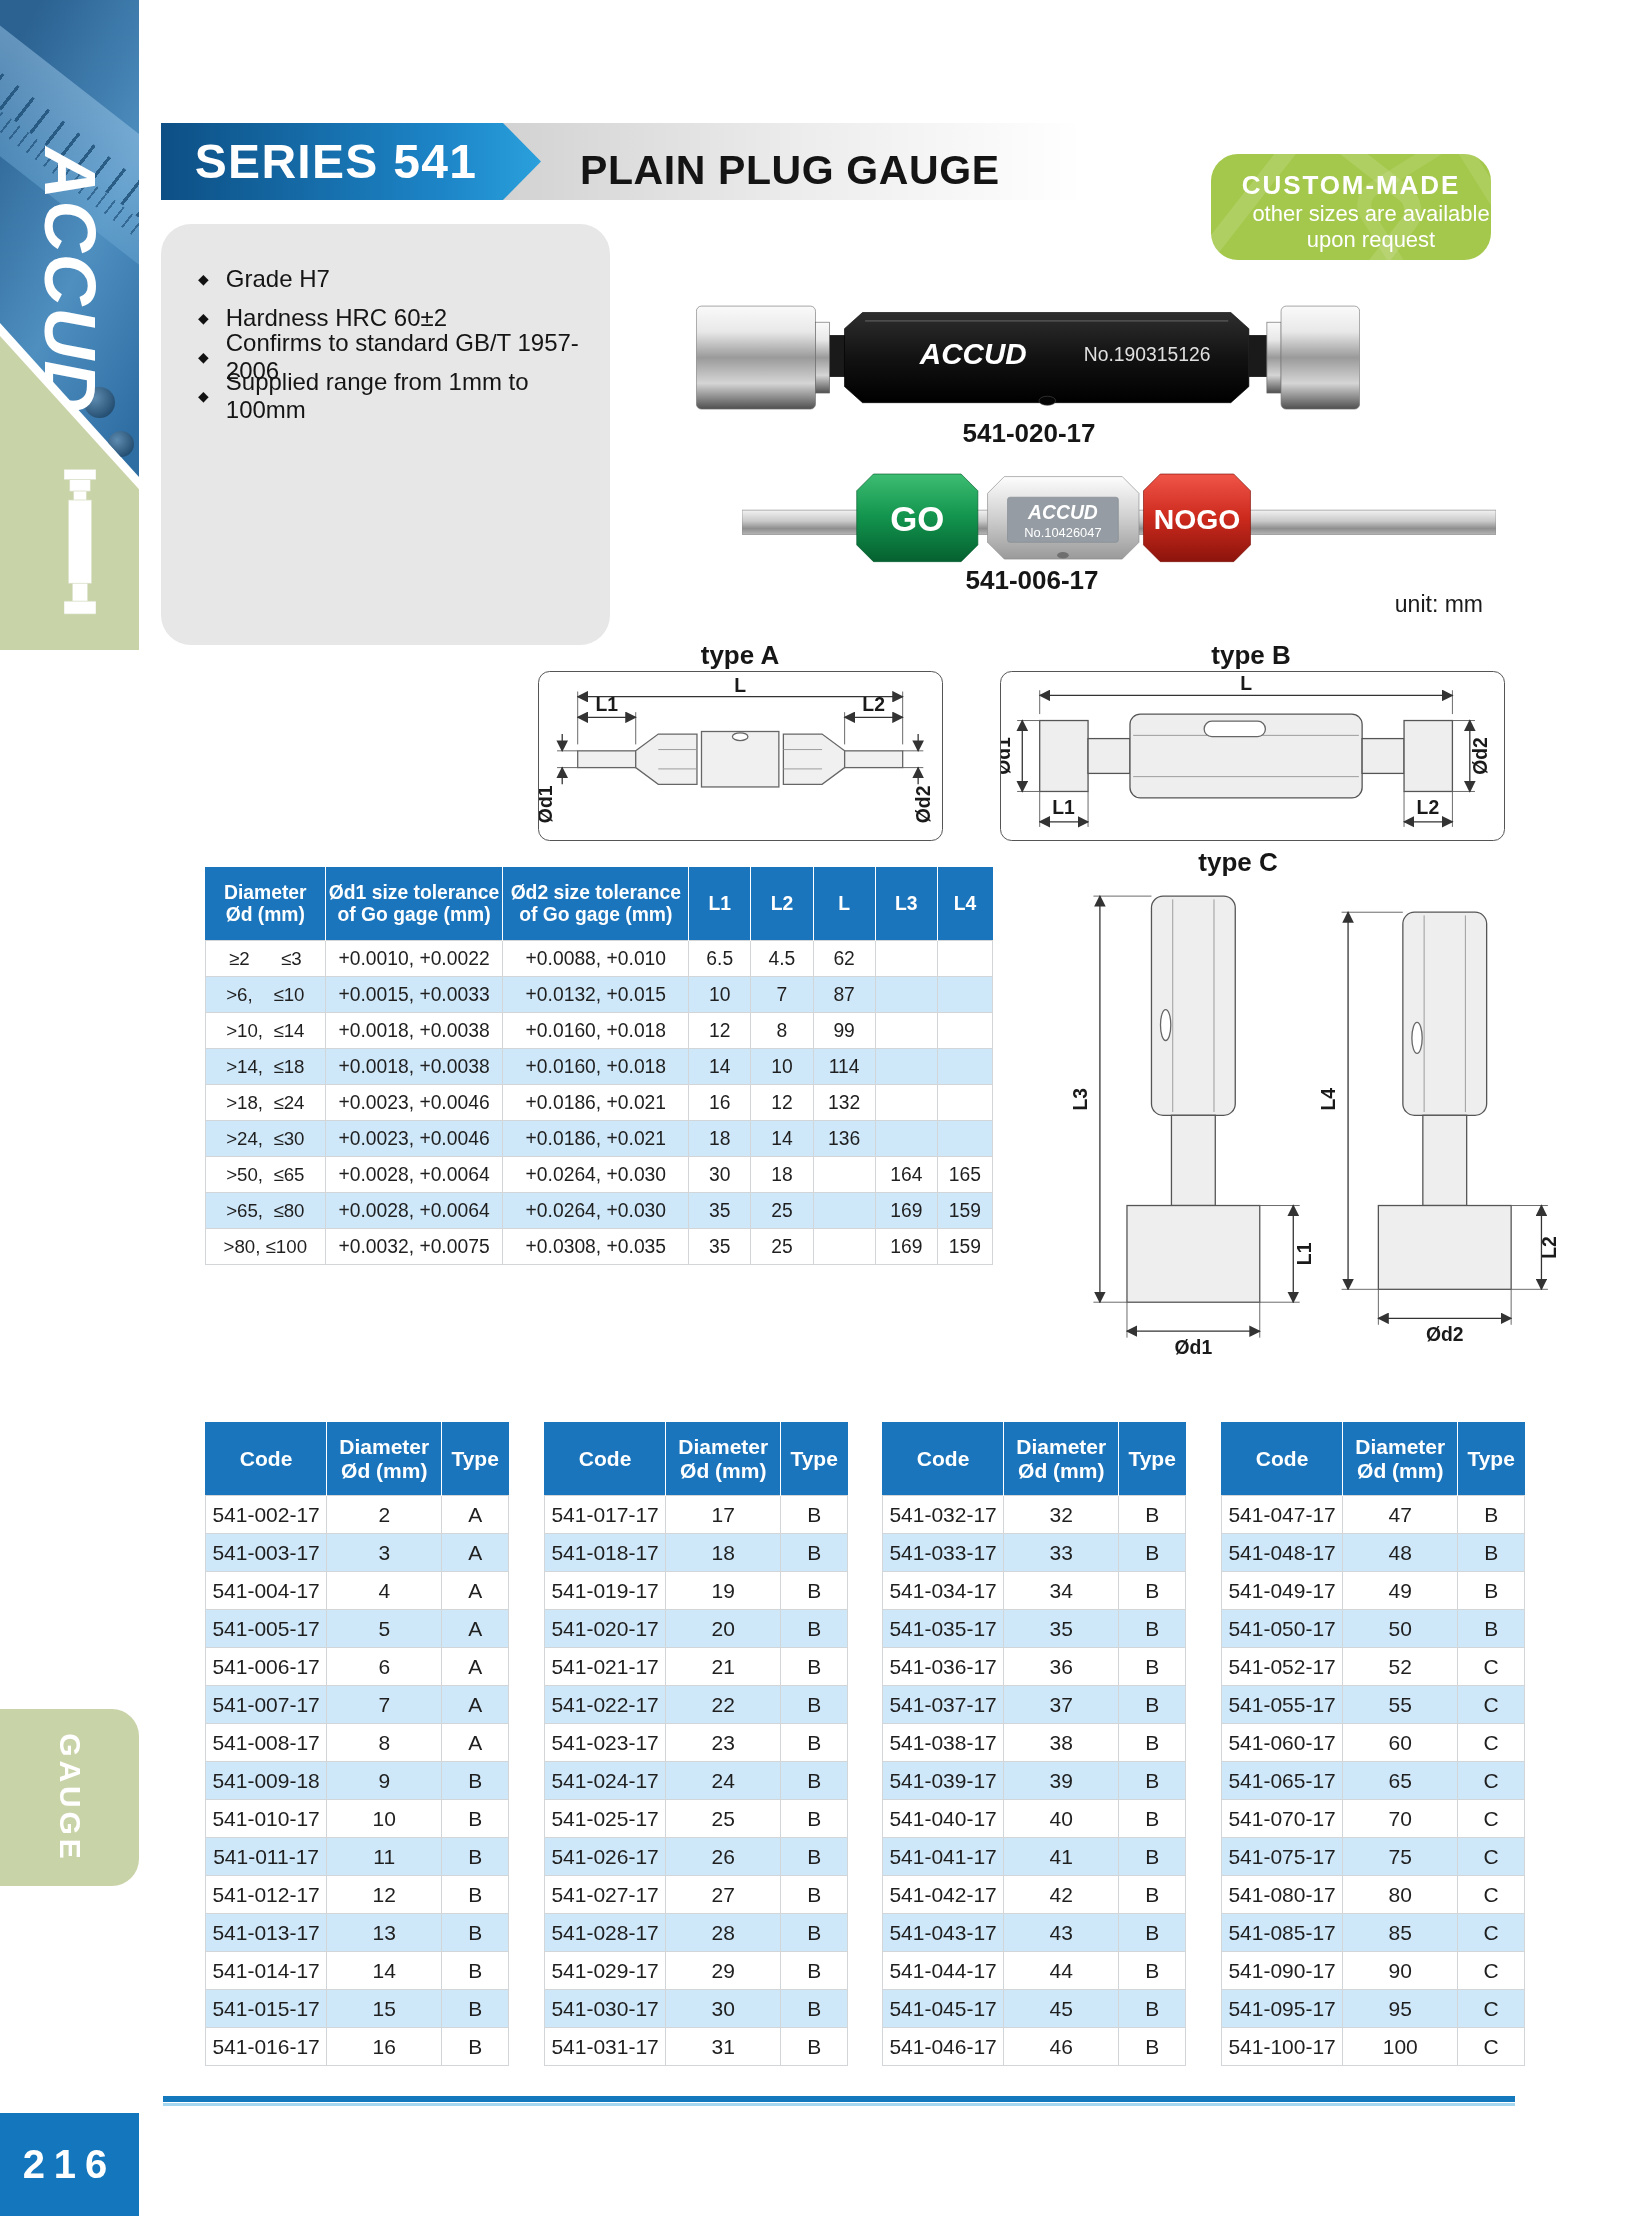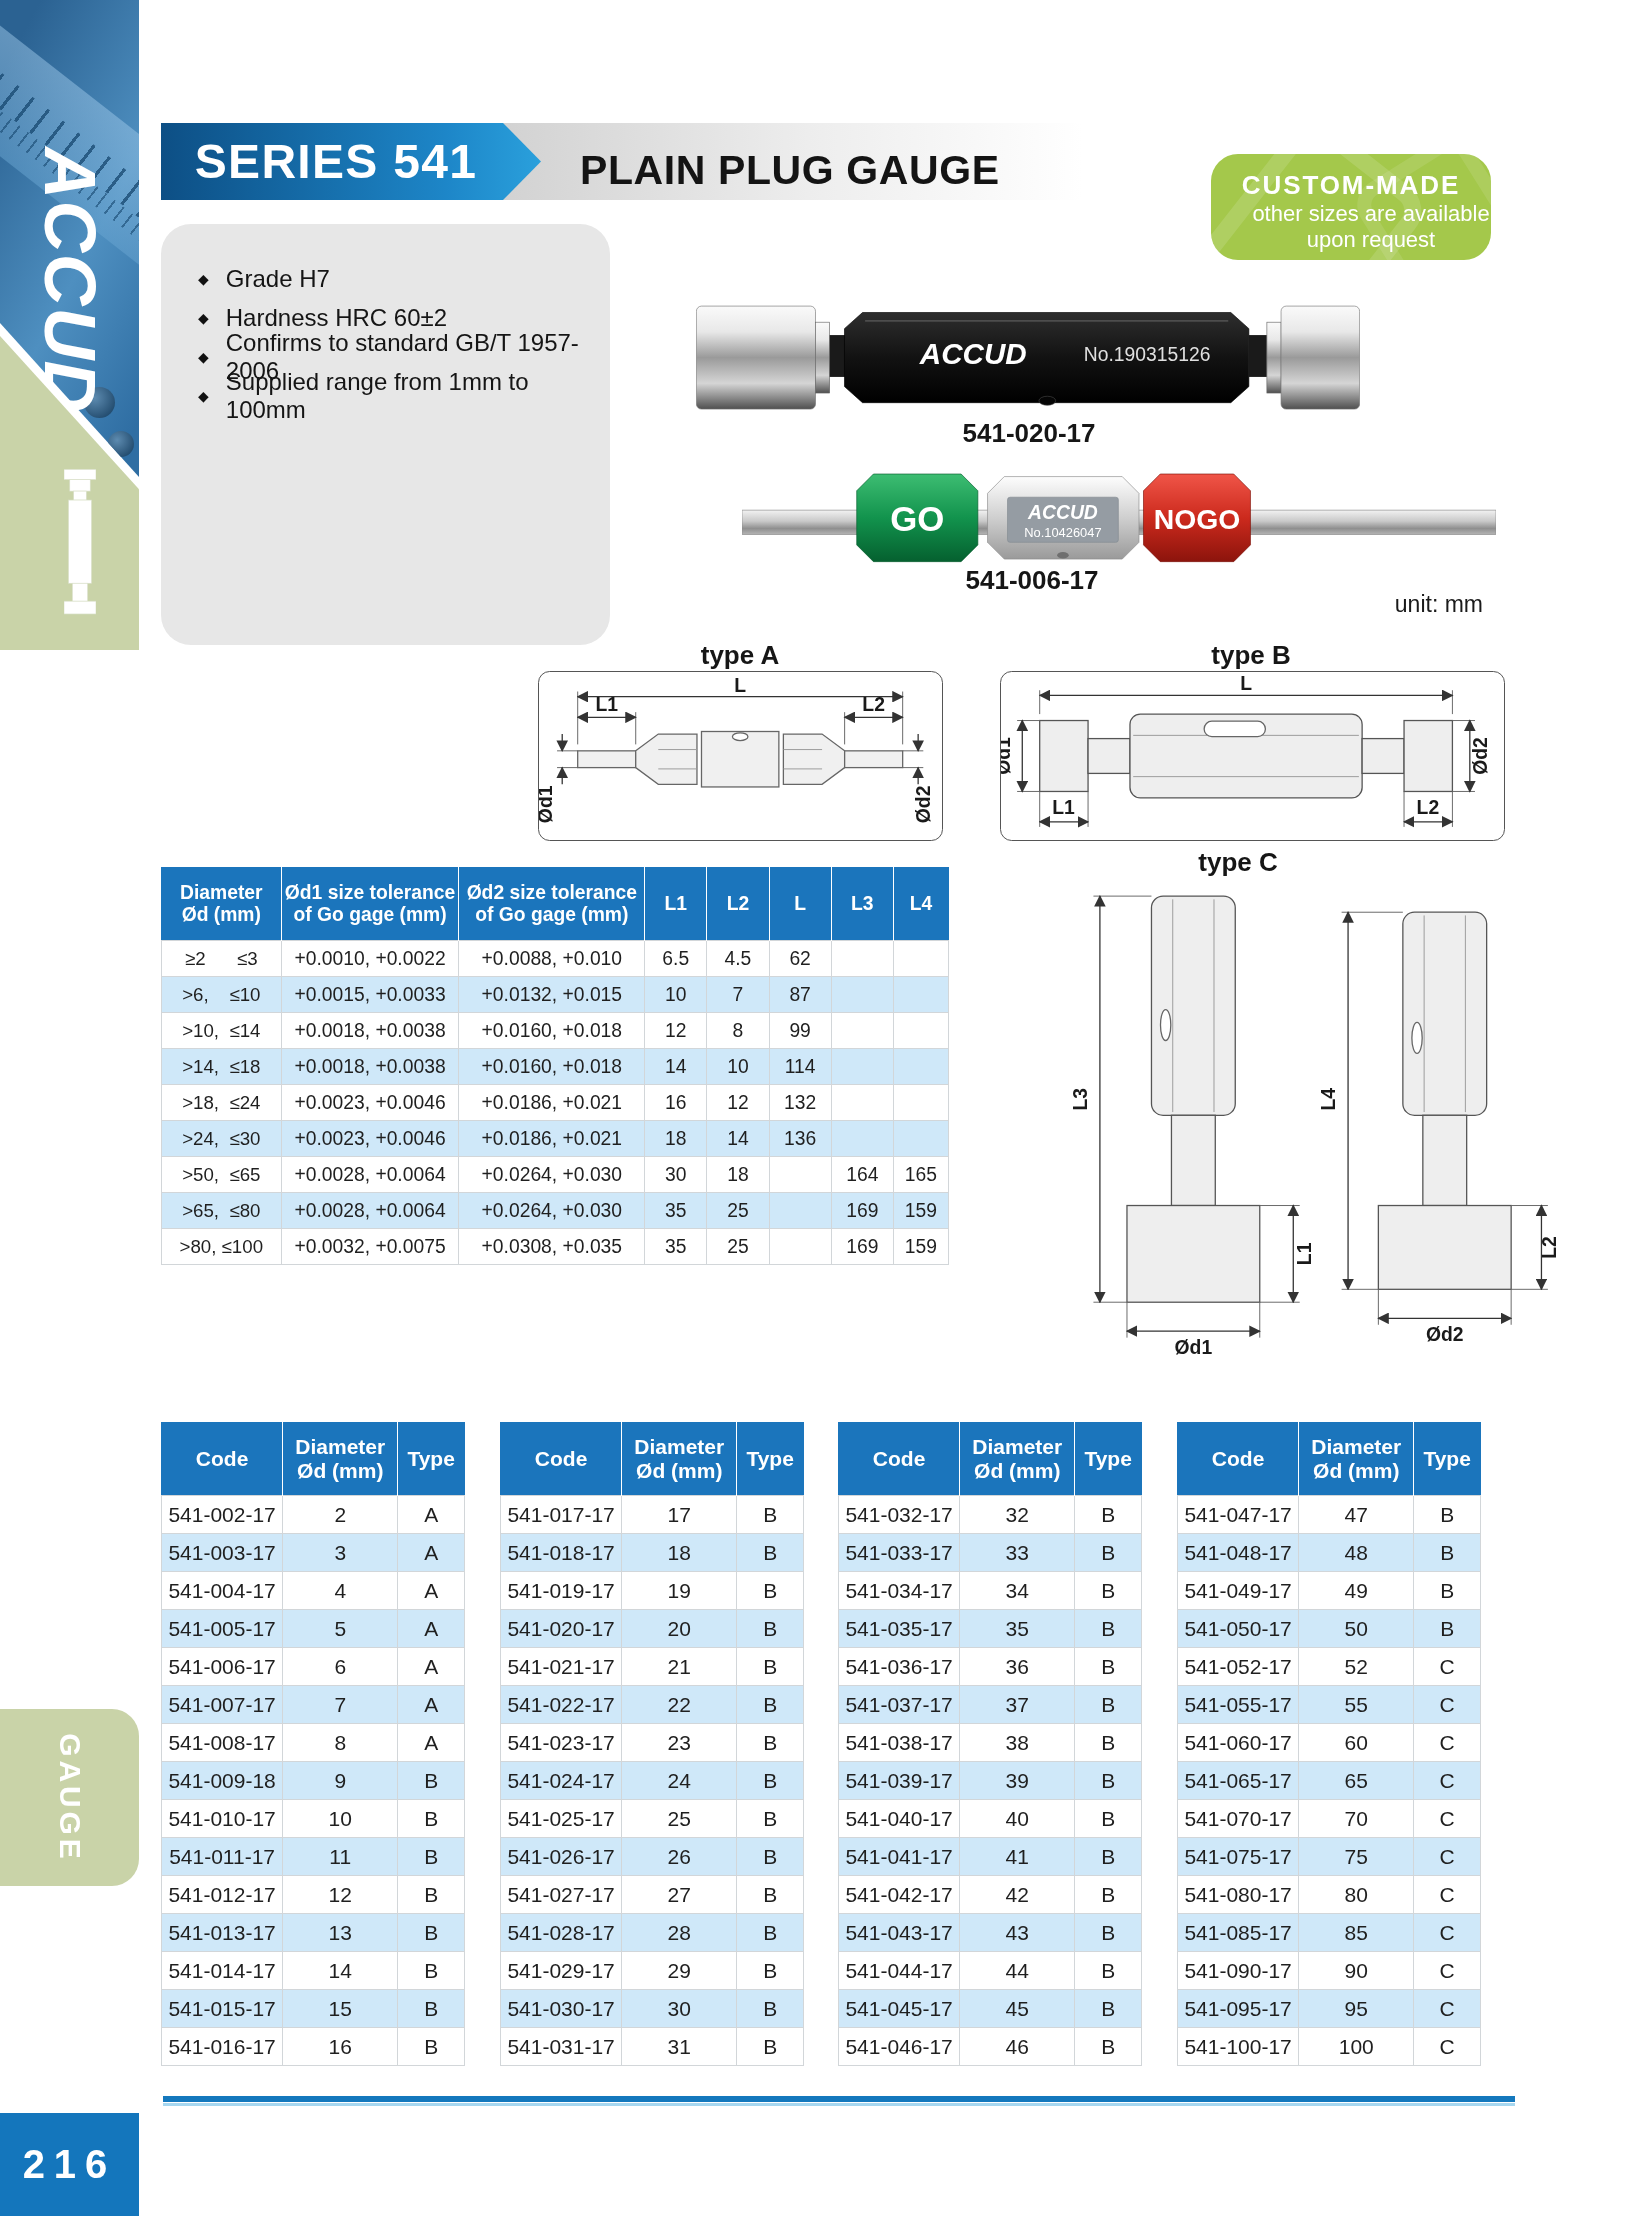--- a/index.html
+++ b/index.html
@@ -61,21 +61,21 @@
 
   
   .caption{font-size:26px;font-weight:bold;color:#161616;transform:translateX(-50%);white-space:nowrap;}
   .dtitle{font-size:26px;font-weight:bold;color:#161616;transform:translateX(-50%);white-space:nowrap;}
   .unit{left:1322px;top:591px;width:161px;text-align:right;font-size:23px;color:#1a1a1a;}
 
   
   .dbox{border:1.9px solid #555;border-radius:11.6px;background:#fff;}
 
   
-  table{border-collapse:collapse;width:100%;table-layout:fixed;border:1.9px solid #1b75bc;background:#fff;}
+  table{border-collapse:collapse;width:100%;table-layout:fixed;border:1.9px solid #1b75bc;background:#fff;margin-left:44px;}
   th{background:#1b75bc;color:#fff;font-weight:bold;border-right:1.9px solid #fff;
      white-space:pre-line;vertical-align:middle;padding:0 2.6px;}
   th:last-child{border-right:none;}
   td{border:1.3px solid #d2d6d9;text-align:center;vertical-align:middle;color:#1f1f1f;padding:0 2.6px;}
   tbody tr:nth-child(even) td{background:#cfe8f9;}
   .spec-wrap{left:161px;top:867px;width:788px;}
   .spec-wrap th{height:72px;font-size:19.3px;}
   .spec-wrap td{height:35px;font-size:19.3px;}
   .spec-wrap td:first-child{white-space:pre;font-size:18.7px;}
   .code-wrap{top:1422px;width:304px;}

